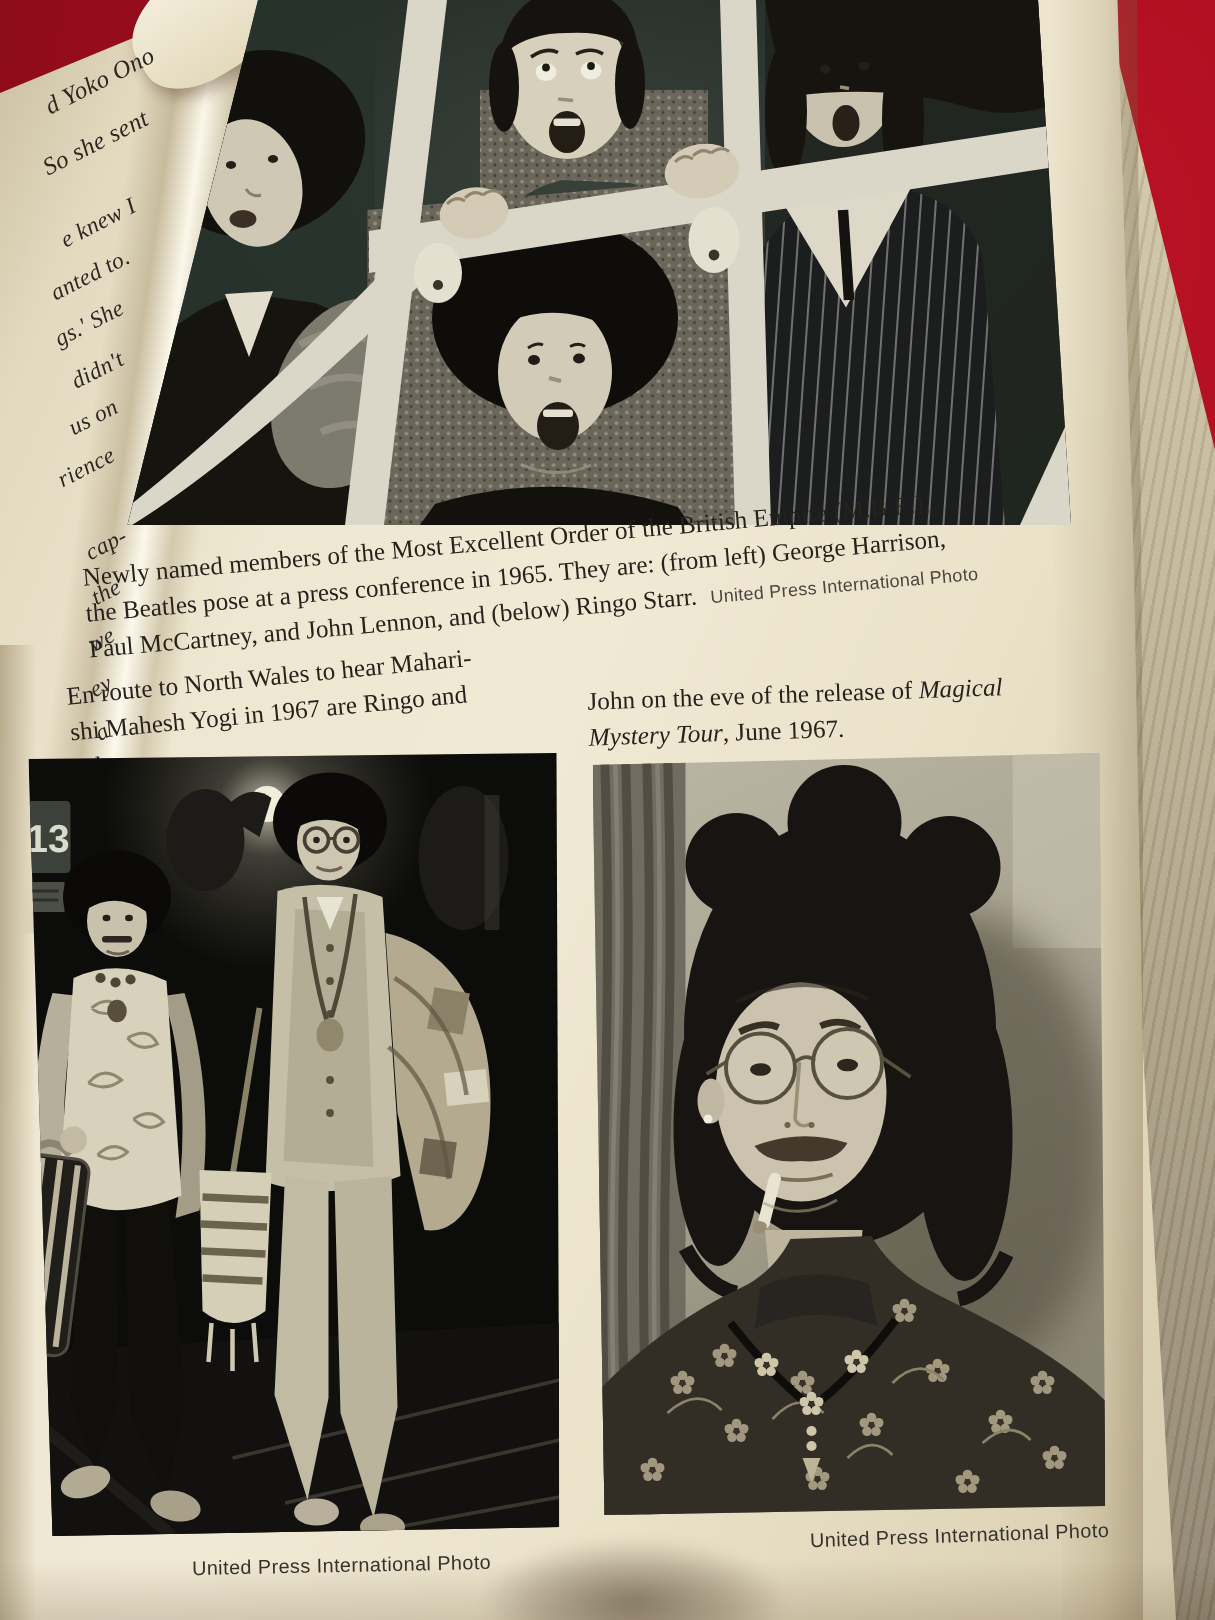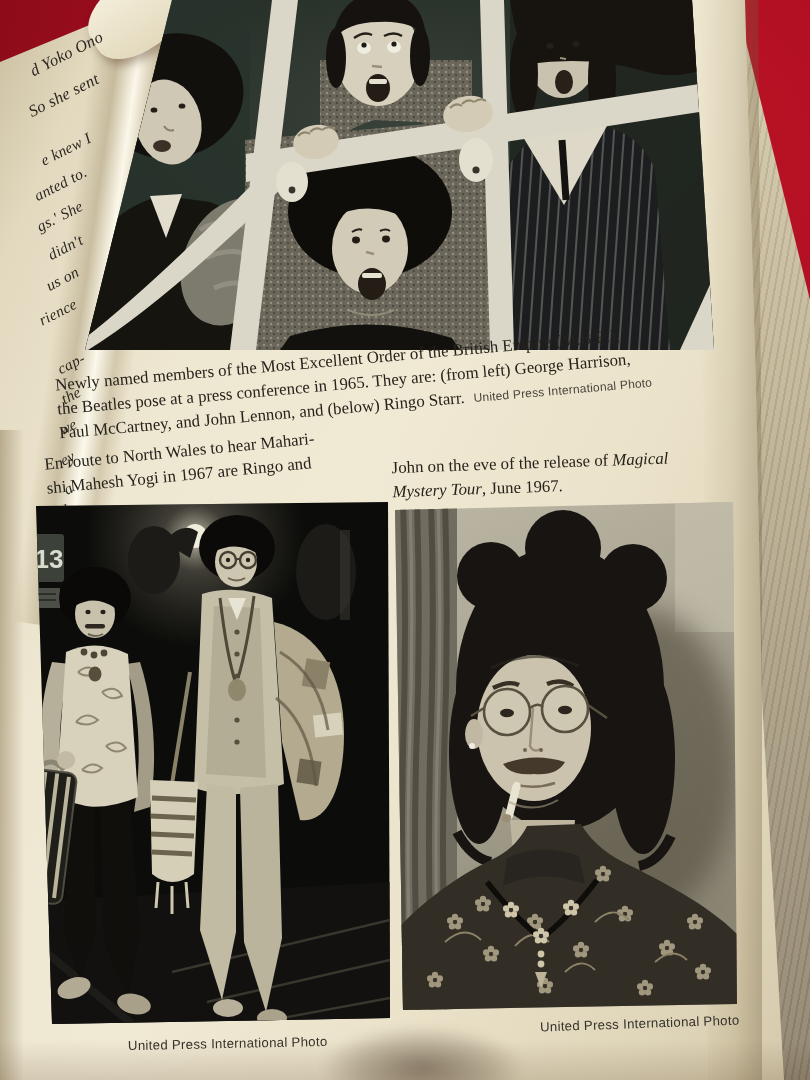--- a/index.html
+++ b/index.html
@@ -191,21 +191,21 @@
 
   <div class="abs cap" style="left:392px;top:450px;width:352px;transform:rotate(-2deg);">
     <div class="ln">
       <span>John on the eve of the release of </span><span class="em">Magical</span>
     </div>
     <div class="ln">
       <span class="em">Mystery Tour</span><span>, June 1967.</span>
     </div>
   </div>
 
-  <figure class="abs photo" style="left:22px;top:502px;width:368px;height:522px;margin:0;
+  <figure class="abs photo" style="left:5px;top:502px;width:368px;height:522px;margin:0;
           clip-path:polygon(14px 4px, 366px 0, 368px 516px, 30px 522px);" aria-label="Ringo Starr and John Lennon walking through a station at night en route to North Wales">
     <svg width="368" height="522" viewBox="0 0 368 522">
       <rect width="368" height="522" fill="#0c0c0a"></rect>
       <radialGradient id="flashGlow" cx="50%" cy="50%" r="50%">
         <stop offset="0%" stop-color="rgba(235,230,210,0.85)"></stop>
           <stop offset="30%" stop-color="rgba(160,155,135,0.35)"></stop>
           <stop offset="100%" stop-color="rgba(120,115,95,0)"></stop>
       </radialGradient>
       <circle cx="173" cy="36" r="110" fill="url(#flashGlow)"></circle>
       <circle cx="173" cy="34" r="12" fill="#f1eddd"></circle>

